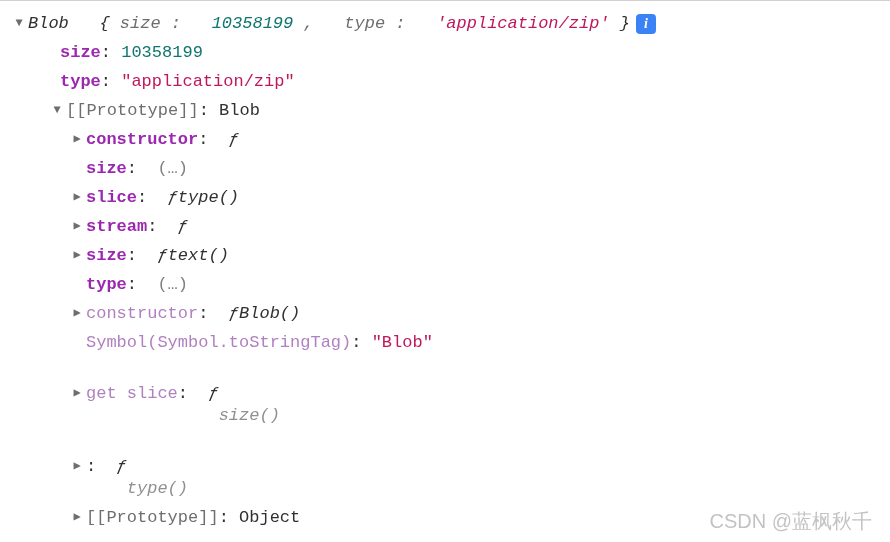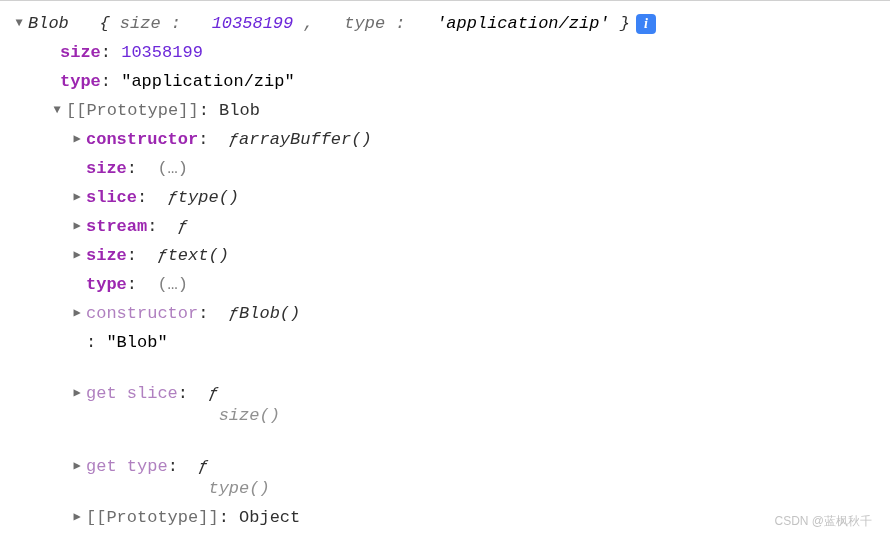--- a/index.html
+++ b/index.html
@@ -35,22 +35,22 @@
     .pad1 { padding-left: 32px; }
     .pad2 { padding-left: 38px; }
     .pad3 { padding-left: 58px; }
 
     .italic { font-style: italic; }
     .key-purple { color: #9c27b0; font-weight: 600; }
     .key-faded { color: #b080c0; font-weight: 400; }
     .func-f { color: #303030; font-style: italic; }
     .func-name-dark { color: #303030; font-style: italic; }
     .func-name-faded { color: #909090; font-style: italic; margin-top: 44px; }
-    .num-blue { color: #6d28d9; }
-    .str-red { color: #000000; }
+    .num-blue { color: #0f766e; }
+    .str-red { color: #be185d; }
     .gray { color: #6e6e6e; }
     .black { color: #303030; }
     .ellipsis { color: #808080; }
 
     .info-badge {
       display: inline-flex;
       width: 20px;
       height: 20px;
       background: #3b82f6;
       color: #fff;
@@ -64,21 +64,21 @@
       margin-left: 6px;
       vertical-align: middle;
     }
 
     .watermark {
       position: absolute;
       right: 18px;
       bottom: 6px;
       color: rgba(120,120,120,0.45);
       font-family: Arial, sans-serif;
-      font-size: 12px;
+      font-size: 20px;
       font-style: normal;
     }
   </style>
 </head>
 <body>
 
 <div class="row pad0">
   <span class="tri">▼</span>
   <span class="italic">
     <span class="black">Blob</span>
@@ -117,30 +117,30 @@
 
 <div class="row pad2">
   <span class="tri">▼</span>
   <span class="gray">[[Prototype]]</span>
   <span class="black">:</span>
   <span>&nbsp;</span>
   <span class="black">Blob</span>
 </div>
 
 <div id="proto-items">
-    <div class="row pad3"><span class="tri">▶</span><span class="key-purple">constructor</span><span class="black">:</span>&nbsp;&nbsp;<span class="func-f">ƒ</span> <span class="func-name-dark">arrayBuffer()</span></div>
+    <div class="row pad3"><span class="tri">▶</span><span class="key-purple">constructor</span><span class="black">:</span>&nbsp;&nbsp;<span class="func-f">ƒ</span> </div>
     <div class="row pad3"><span class="tri spacer">▶</span><span class="key-purple">size</span><span class="black">:</span>&nbsp;&nbsp;<span class="ellipsis">(…)</span></div>
     <div class="row pad3"><span class="tri">▶</span><span class="key-purple">slice</span><span class="black">:</span>&nbsp;&nbsp;<span class="func-f">ƒ</span> <span class="func-name-dark">type()</span></div>
     <div class="row pad3"><span class="tri">▶</span><span class="key-purple">stream</span><span class="black">:</span>&nbsp;&nbsp;<span class="func-f">ƒ</span> </div>
     <div class="row pad3"><span class="tri">▶</span><span class="key-purple">size</span><span class="black">:</span>&nbsp;&nbsp;<span class="func-f">ƒ</span> <span class="func-name-dark">text()</span></div>
     <div class="row pad3"><span class="tri spacer">▶</span><span class="key-purple">type</span><span class="black">:</span>&nbsp;&nbsp;<span class="ellipsis">(…)</span></div>
     <div class="row pad3"><span class="tri">▶</span><span class="key-faded">constructor</span><span class="black">:</span>&nbsp;&nbsp;<span class="func-f">ƒ</span> <span class="func-name-dark">Blob()</span></div>
-    <div class="row pad3"><span class="tri spacer">▶</span><span class="black">:</span>&nbsp;<span class="str-red">"Blob"</span></div>
+    <div class="row pad3"><span class="tri spacer">▶</span><span class="key-faded">Symbol(Symbol.toStringTag)</span><span class="black">:</span>&nbsp;<span class="str-red">"Blob"</span></div>
     <div class="row pad3"><span class="tri">▶</span><span class="key-faded">get slice</span><span class="black">:</span>&nbsp;&nbsp;<span class="func-f">ƒ</span> <span class="func-name-faded">size()</span></div>
-    <div class="row pad3"><span class="tri">▶</span><span class="key-faded">get type</span><span class="black">:</span>&nbsp;&nbsp;<span class="func-f">ƒ</span> <span class="func-name-faded">type()</span></div>
+    <div class="row pad3"><span class="tri">▶</span><span class="black">:</span>&nbsp;&nbsp;<span class="func-f">ƒ</span> <span class="func-name-faded">type()</span></div>
   </div>
 
 <div class="row pad3">
   <span class="tri">▶</span>
   <span class="gray">[[Prototype]]</span>
   <span class="black">:</span>
   <span>&nbsp;</span>
   <span class="black">Object</span>
 </div>
 

